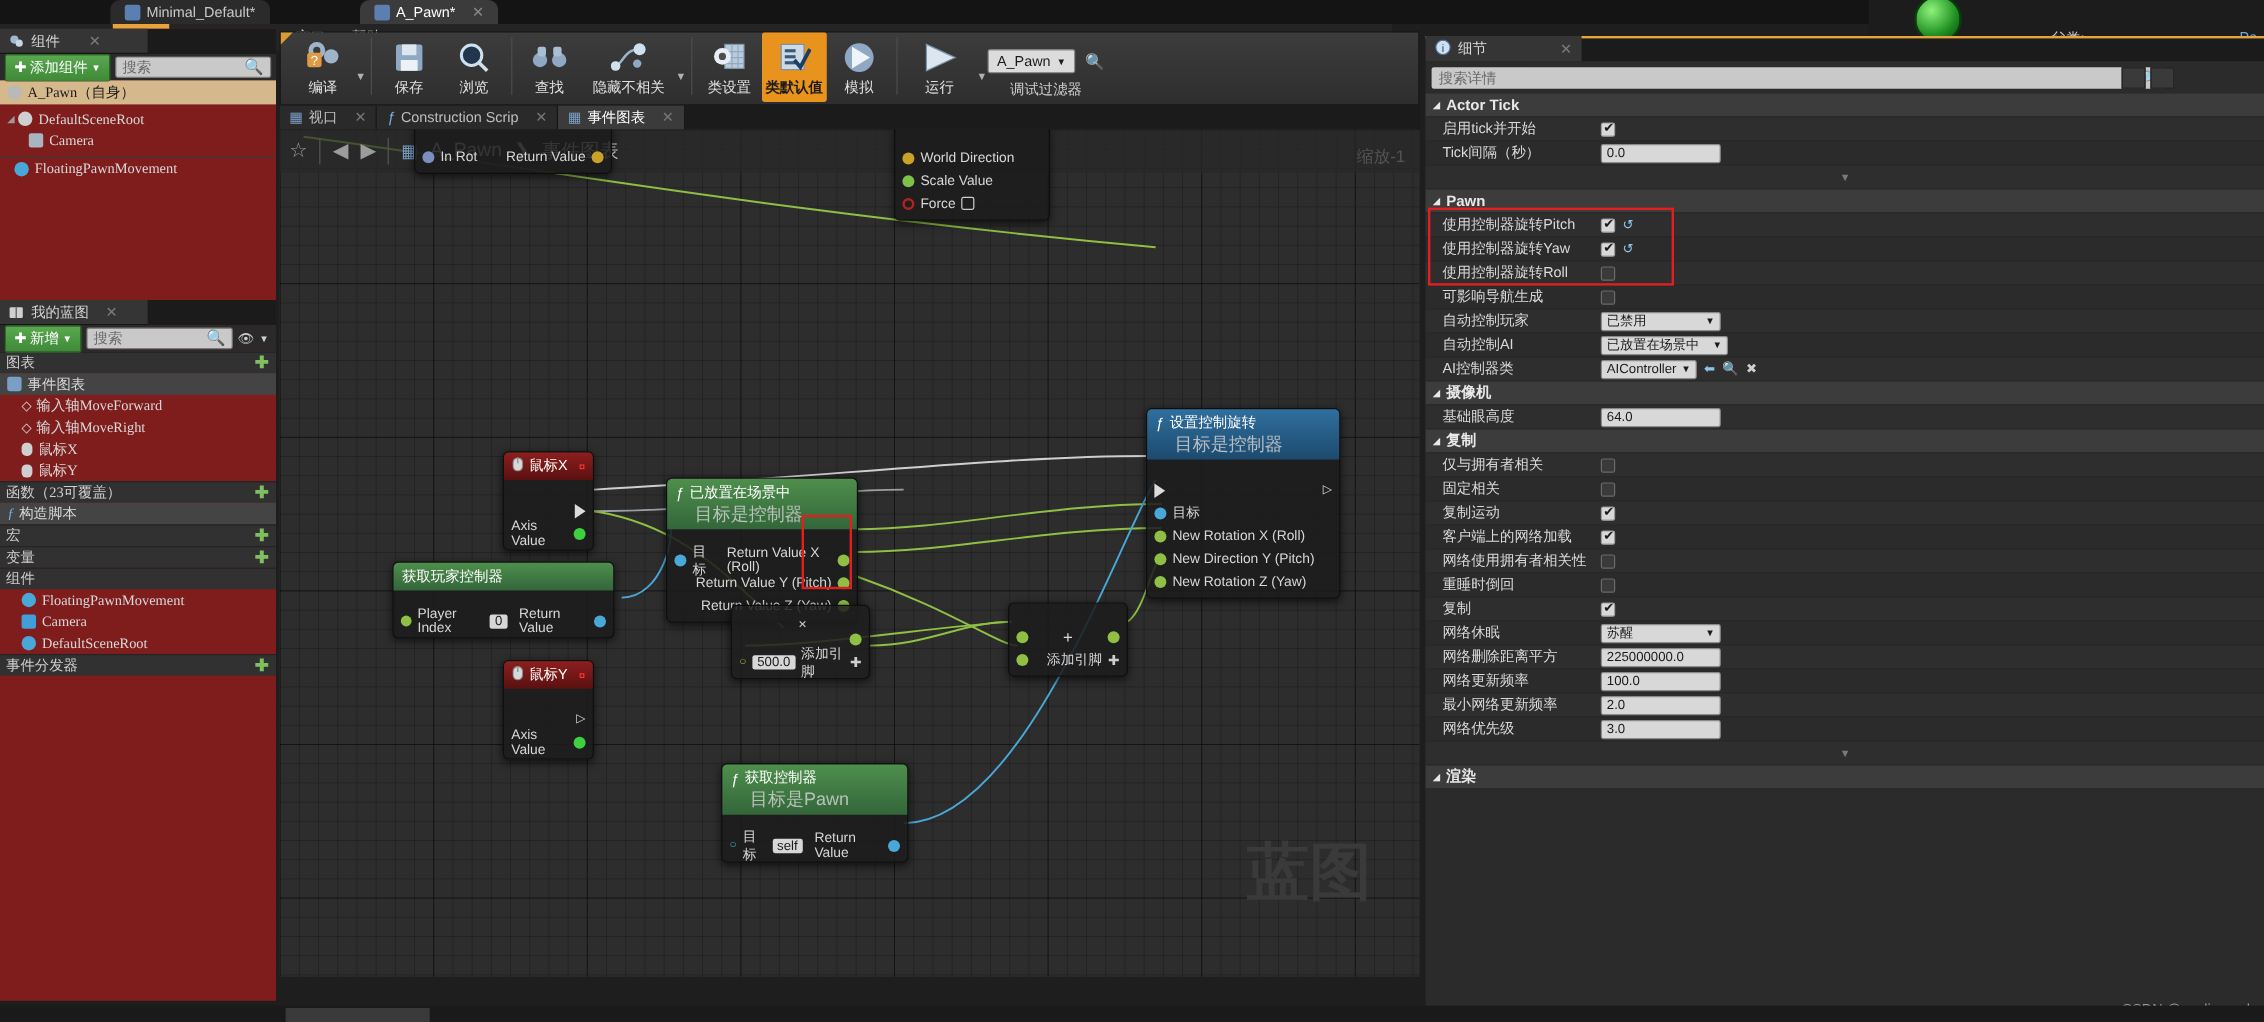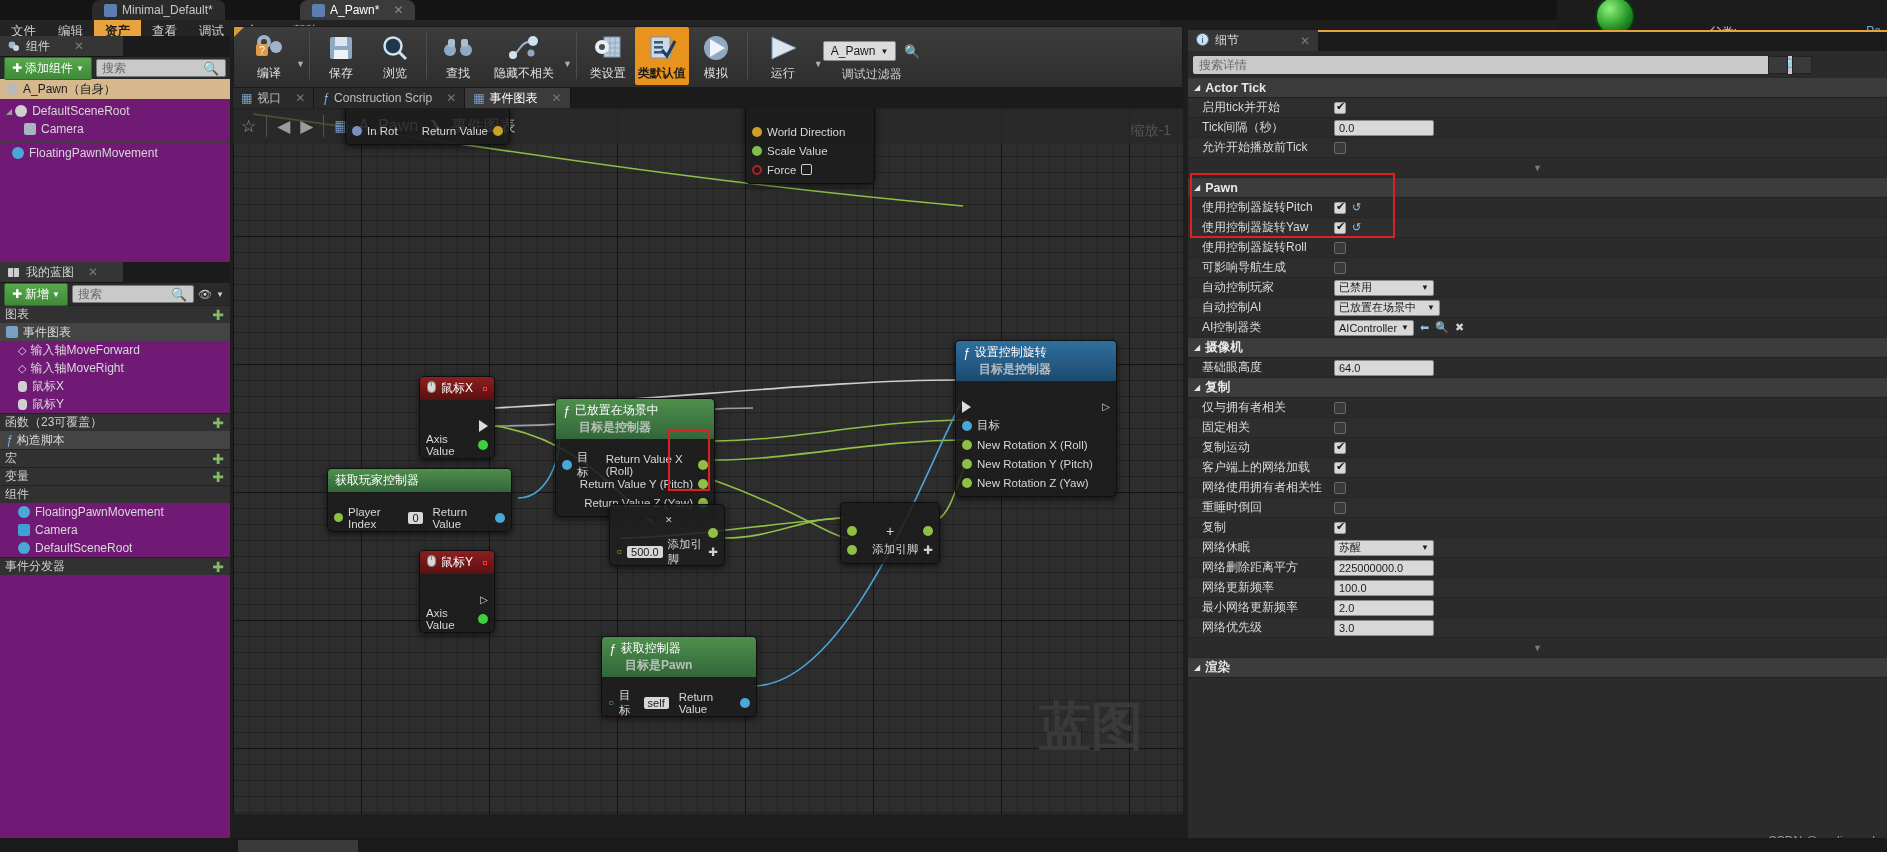--- a/index.html
+++ b/index.html
@@ -22,21 +22,21 @@
   .menuitem.sel { background:#e8a33d; color:#1b1b1b; font-weight:bold; }
 
   
   #topright { position:absolute; right:0; top:0; width:330px; height:42px; background:#1c1c1c; }
   #greenorb { position:absolute; right:252px; top:-4px; width:40px; height:40px; border-radius:50%;
     background:radial-gradient(circle at 35% 30%, #8ef27a, #1f8f22 60%, #0c3f10); border:2px solid #0b3b0d;}
   #cls { position:absolute; right:150px; top:24px; font-size:12px; color:#c9c9c9; }
   #palink { position:absolute; right:6px; top:24px; font-size:12px; color:#6fa8dc; }
 
   
-  #leftcol { position:absolute; left:0; top:36px; width:230px; height:810px; background:#701a75; }
+  #leftcol { position:absolute; left:0; top:24px; width:230px; height:810px; background:#7f1d1d;font-family:Liberation Serif, serif; }
 
   .panelhdr { height:21px; background:#1f1f1f; display:flex; align-items:center; padding:0 7px;
     font-size:12px; color:#d3d3d3; border-bottom:1px solid #151515; }
   .panelhdr .ic { width:13px; height:13px; margin-right:6px; }
   .panelhdr .x { margin-left:auto; color:#7b7b7b; padding-right:120px; }
   .panelhdr.tabstyle { background:#353535; width:123px; border-radius:0; }
   .panelhdrwrap { background:#1b1b1b; height:21px; }
 
   .toolrow { height:22px; display:flex; align-items:center; padding:2px 4px; background:#2a2a2a; gap:4px;}
   .greenbtn { background:linear-gradient(#5aa84f,#3e8a38); border:1px solid #2c6a28; color:#fff;
@@ -99,21 +99,21 @@
   #watermark { position:absolute; right:40px; bottom:52px; font-size:52px; color:#3a3a3a; font-weight:bold; }
 
   
   .node { position:absolute; border-radius:5px; background:#1c1c1cdd; border:1px solid #0e0e0e;
     box-shadow:0 2px 7px rgba(0,0,0,.6); }
   .nhdr { border-radius:4px 4px 0 0; padding:3px 7px; font-size:12px; color:#fff; display:flex;
     align-items:center; gap:5px; }
   .nhdr.ev { background:linear-gradient(#8d1f1f,#5a1010); }
   .nhdr.fn { background:linear-gradient(#4e8f4c,#33663a); }
   .nhdr.fnblue { background:linear-gradient(#2f6f9e,#1d4a6e); }
-  .nsub { font-size:12px; color:#cfcfcf; opacity:.85;font-weight:bold; }
+  .nsub { font-size:15px; color:#cfcfcf; opacity:.85; }
   .nbody { padding:4px 0;margin-top:12px; }
   .prow { display:flex; align-items:center; height:19px; font-size:11.5px; color:#d7d7d7; padding:0 6px; gap:5px;}
   .pin { width:10px; height:10px; border-radius:50%; display:inline-block; flex:none; }
   .pinx { width:0;height:0;border-left:9px solid #dcdcdc;border-top:6px solid transparent;
     border-bottom:6px solid transparent; flex:none;}
   .pinhollow { width:10px;height:10px;border-radius:50%;border:2px solid #b32222; flex:none;}
   .grow { flex:1; }
   .chk { width:11px; height:11px; border:1.5px solid #d0d0d0; border-radius:2px; display:inline-block;}
   .valbox { background:#d7d7d7; color:#1b1b1b; font-size:11px; padding:0 4px; border-radius:2px;}
 
@@ -679,21 +679,21 @@
       <div class="prow">
         <span class="pin" style="background:#4aa8d8;"></span>
         <span>目标</span>
       </div>
       <div class="prow">
         <span class="pin" style="background:#8fbf45;"></span>
         <span>New Rotation X (Roll)</span>
       </div>
       <div class="prow">
         <span class="pin" style="background:#8fbf45;"></span>
-        <span>New Rotation Y (Pitch)</span>
+        <span>New Direction Y (Pitch)</span>
       </div>
       <div class="prow">
         <span class="pin" style="background:#8fbf45;"></span>
         <span>New Rotation Z (Yaw)</span>
       </div>
     </div>
   </div>
 
   <div class="node" style="left:368px;top:528px;width:156px;">
     <div class="nhdr fn" style="flex-direction:column;align-items:flex-start;gap:0;">
@@ -750,26 +750,20 @@
       <span class="pval">
           <span class="cbox on"></span>
         </span>
     </div>
     <div class="prop">
       <span class="plabel">Tick间隔（秒）</span>
       <span class="pval">
           <span class="tbox">0.0</span>
         </span>
     </div>
-    <div class="prop">
-      <span class="plabel">允许开始播放前Tick</span>
-      <span class="pval">
-          <span class="cbox off"></span>
-        </span>
-    </div>
     <div class="prop" style="justify-content:center;color:#7a7a7a;font-size:9px;">▼</div>
 
     <div class="cat">
       <span style="font-size:8px;">◢</span>
       <span>Pawn</span>
     </div>
     <div class="prop">
       <span class="plabel">使用控制器旋转Pitch</span>
       <span class="pval">
           <span class="cbox on"></span>

